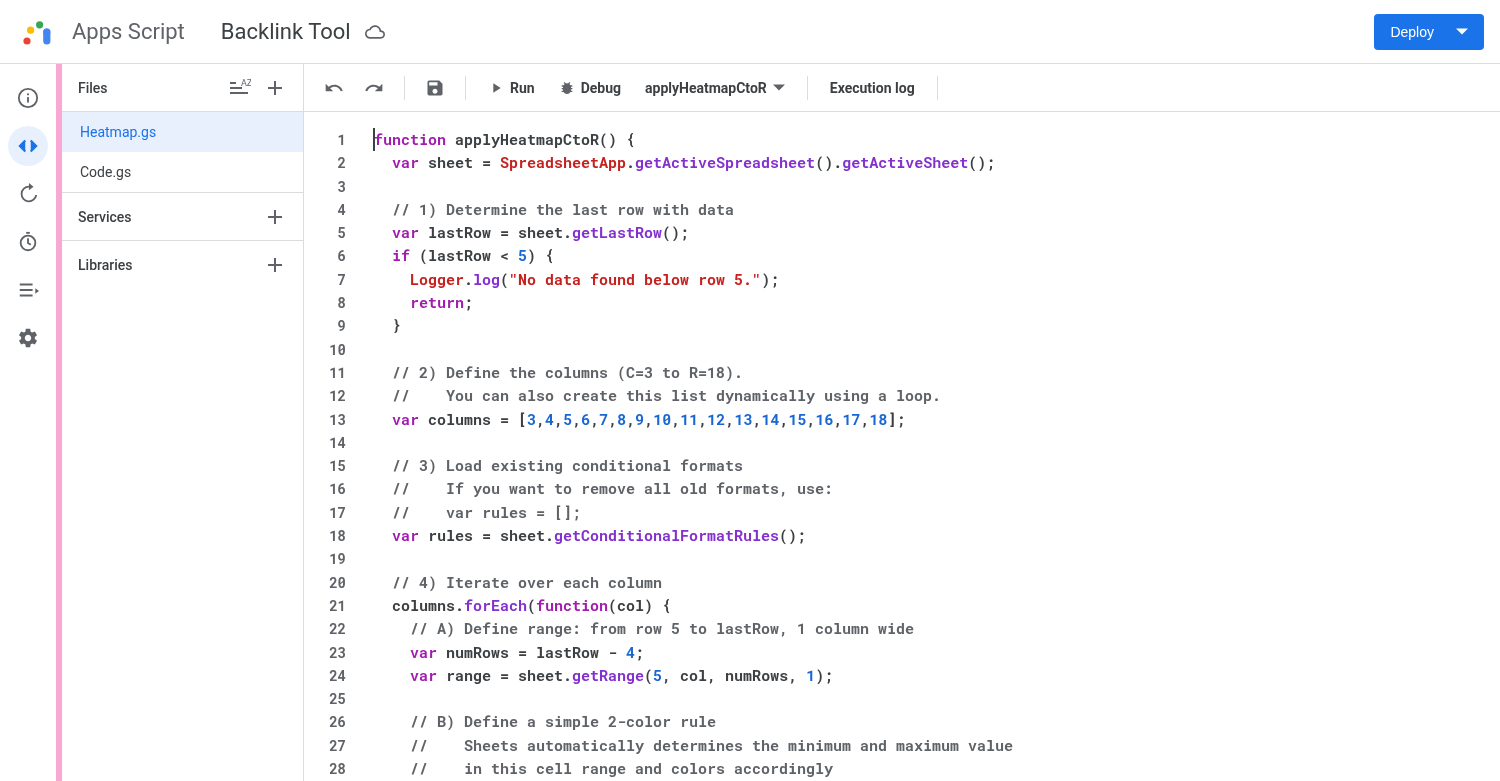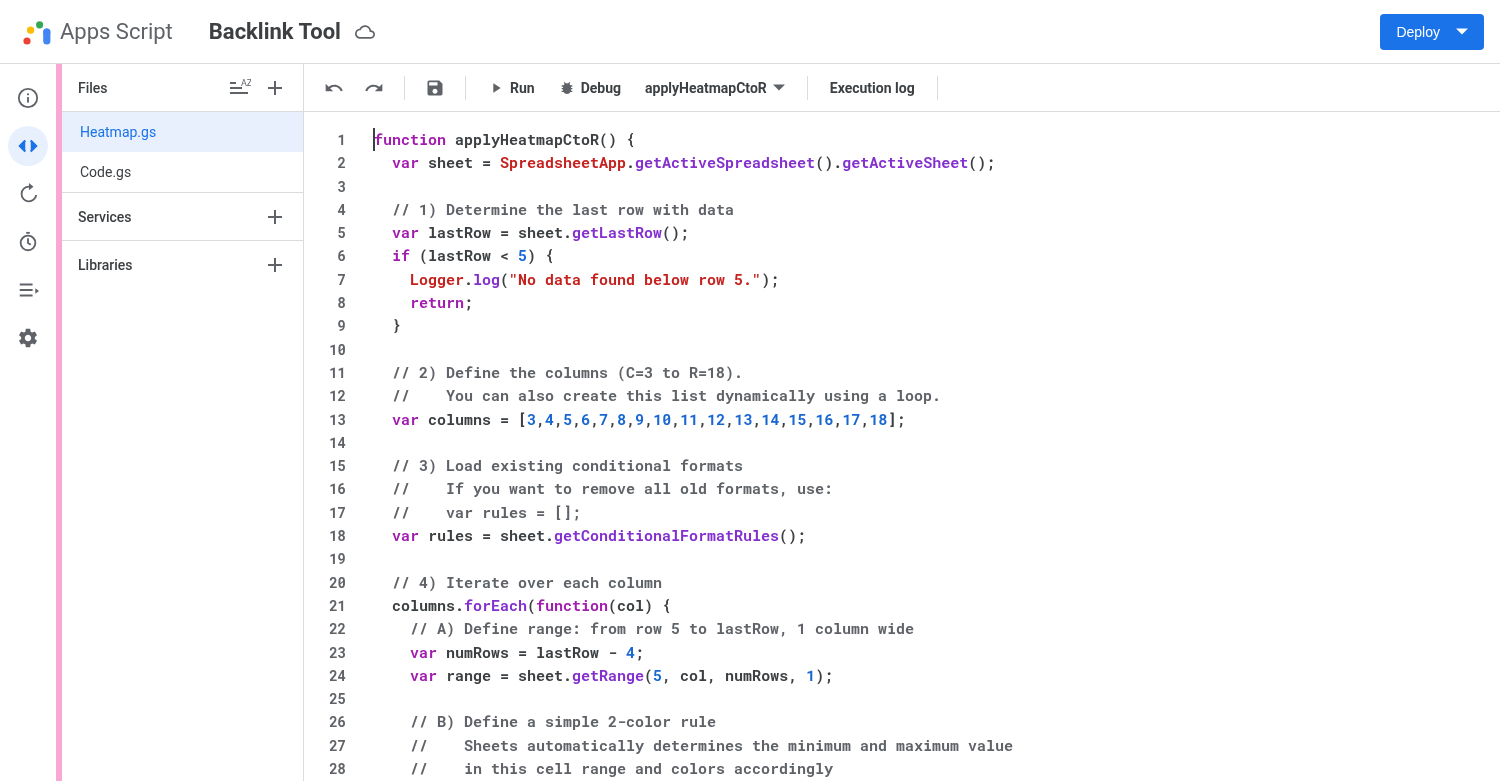--- a/index.html
+++ b/index.html
@@ -1,26 +1,26 @@
 <!DOCTYPE html>
 <html><head>
   <meta charset="utf-8">
   <style>
     * { margin: 0; padding: 0; box-sizing: border-box; }
     body { font-family: 'Google Sans', Roboto, Arial, sans-serif; font-size: 14px; color: #3c4043; background: #fff; overflow: hidden; }
     
     
     .header { display: flex; align-items: center; height: 64px; padding: 0 16px; border-bottom: 1px solid #dadce0; }
-    .logo-area { display: flex; align-items: center; gap: 4px; }
+    .logo-area { display: flex; align-items: center; gap: 16px; }
     .logo-svg { width: 40px; height: 36px; }
     .product-name { font-size: 22px; color: #5f6368; font-weight: 400; }
-    .project-title { font-size: 22px; color: #3c4043; margin-left: 36px; font-weight: 700; }
+    .project-title { font-size: 22px; color: #3c4043; margin-left: 36px; font-weight: 400; }
     .cloud-icon { width: 20px; height: 20px; fill: #5f6368; margin-left: 14px; }
     .header-spacer { flex: 1; }
-    .deploy-btn { background: #1a73e8; color: #fff; padding: 10px 16px; border-radius: 4px; display: flex; align-items: center; gap: 16px; font-size: 14px; font-weight: 500; cursor: pointer; border: none; }
+    .deploy-btn { background: #1a73e8; color: #fff; padding: 10px 16px; border-radius: 4px; display: flex; align-items: center; gap: 22px; font-size: 14px; font-weight: 500; cursor: pointer; border: none; }
     .deploy-btn svg { width: 12px; height: 12px; fill: #fff; }
 
     
     .main { display: flex; height: calc(100vh - 64px); }
 
     
     .left-rail { width: 56px; display: flex; flex-direction: column; align-items: center; padding-top: 14px; gap: 8px; }
     .rail-icon { width: 40px; height: 40px; display: flex; align-items: center; justify-content: center; border-radius: 50%; cursor: pointer; }
     .rail-icon svg { width: 22px; height: 22px; fill: #5f6368; }
     .rail-icon.active { background: #e8f0fe; }

